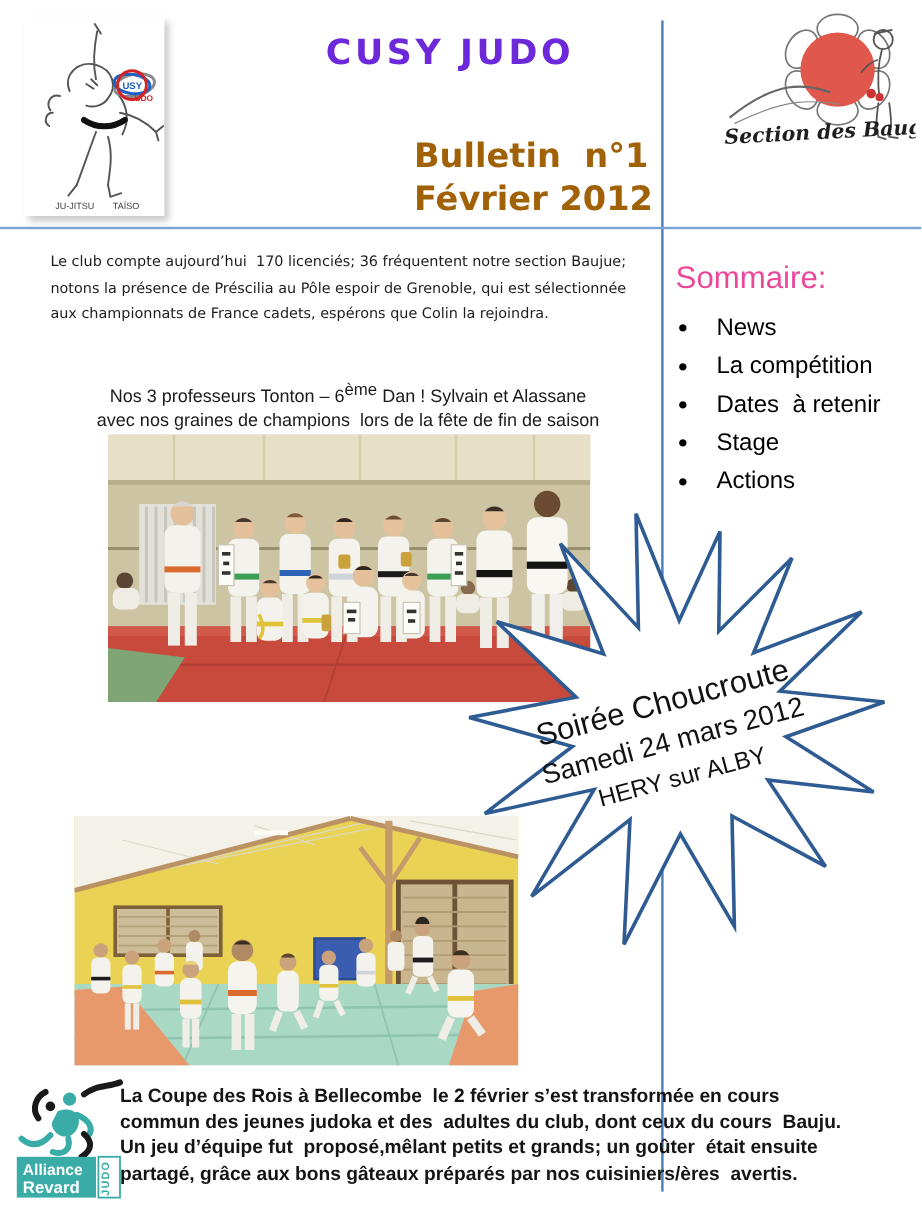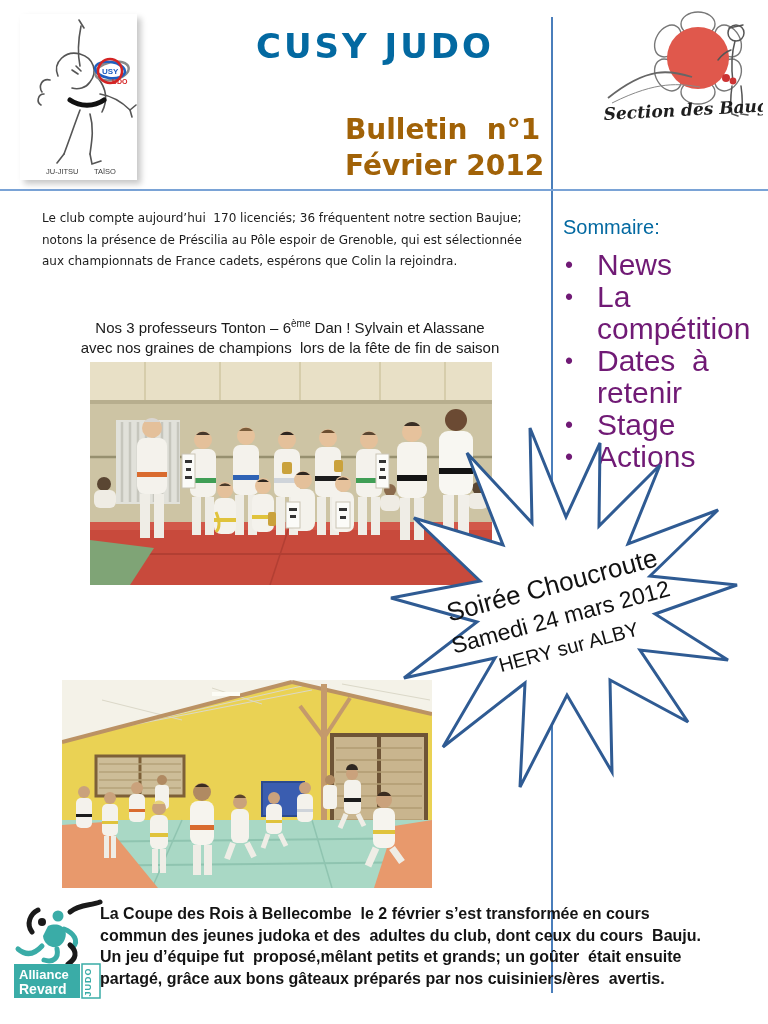--- a/index.html
+++ b/index.html
@@ -8,41 +8,41 @@
   .pre{white-space:pre-wrap;}
 
   
   .v-line{position:absolute;left:551px;top:17px;width:2px;height:976px;background:#4a7ebb;z-index:1;}
   .h-line{position:absolute;left:0;top:189px;width:768px;height:2px;background:#7aa3d6;z-index:1;}
 
   
   .left-logo{position:absolute;left:20px;top:14px;width:117px;height:166px;background:#fff;
              box-shadow:4px 4px 6px rgba(0,0,0,.22);z-index:2;}
   .main-title{position:absolute;left:225px;top:26px;width:300px;text-align:center;
-              font-family:"DejaVu Sans",sans-serif;font-weight:bold;font-size:34px;
-              letter-spacing:3px;color:#0369a1;z-index:2;}
+              font-family:"DejaVu Sans",sans-serif;font-weight:bold;font-size:29px;
+              letter-spacing:3px;color:#6d28d9;z-index:2;}
   .bulletin{position:absolute;left:345px;top:112px;font-family:"DejaVu Sans",sans-serif;
             font-size:28px;font-weight:bold;line-height:36px;color:#a16207;z-index:2;}
   .right-logo{position:absolute;left:598px;top:6px;width:165px;height:128px;z-index:2;}
 
   
   .intro{position:absolute;left:42px;top:208px;width:505px;font-family:"DejaVu Sans",sans-serif;
          font-size:12px;line-height:21.5px;color:#1c1c1c;z-index:2;}
 
   
   .sommaire{position:absolute;left:563px;top:216px;width:200px;z-index:2;}
-  .sommaire-title{font-size:20px;color:#0369a1;}
+  .sommaire-title{font-size:26px;color:#ec4899;}
   .sommaire-list{margin:10px 0 0 0;padding:0;list-style:none;}
-  .sommaire-list li{position:relative;padding-left:34px;font-size:30px;line-height:32px;color:#701a75;}
+  .sommaire-list li{position:relative;padding-left:34px;font-size:20px;line-height:32px;color:#000000;}
   .sommaire-list li::before{content:"•";position:absolute;left:2px;top:0;font-size:23px;}
 
   
   .caption1{position:absolute;left:80px;top:314px;width:420px;text-align:center;
             font-size:15px;line-height:20px;color:#1a1a1a;z-index:2;}
-  .caption1 sup{font-size:10px;}
+  .caption1 sup{font-size:14px;}
   .photo1{position:absolute;left:90px;top:362px;width:402px;height:223px;z-index:3;}
   .photo2{position:absolute;left:62px;top:680px;width:370px;height:208px;z-index:3;}
 
   
   .star{position:absolute;left:375px;top:415px;width:375px;height:390px;z-index:5;}
   .star text{font-family:"Liberation Sans",sans-serif;fill:#111;}
 
   
   .bottom-par{position:absolute;left:100px;top:903px;width:618px;font-size:16px;
               line-height:21.5px;color:#141414;z-index:2;font-weight:bold;}

